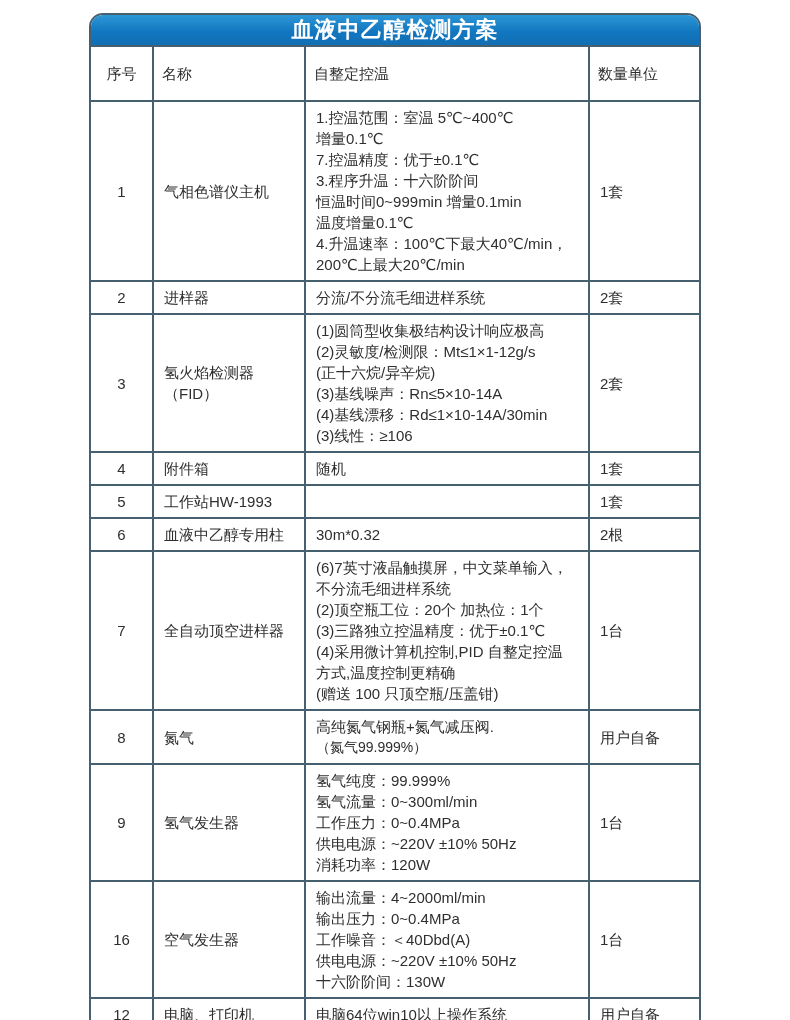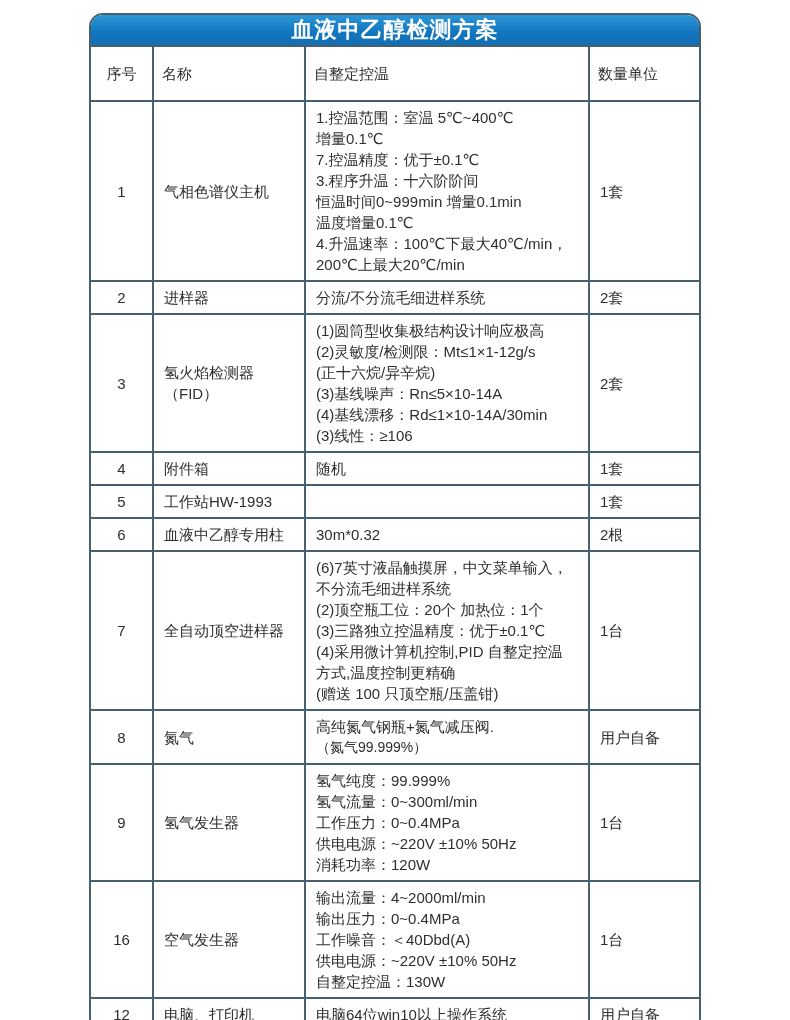--- a/index.html
+++ b/index.html
@@ -186,21 +186,21 @@
             <td class="cell-qty">1台</td>
           </tr>
           <tr>
             <td class="cell-no">16</td>
             <td class="cell-name">空气发生器</td>
             <td class="cell-spec">
               <div class="spec-line">输出流量：4~2000ml/min</div>
               <div class="spec-line">输出压力：0~0.4MPa</div>
               <div class="spec-line">工作噪音：＜40Dbd(A)</div>
               <div class="spec-line">供电电源：~220V ±10% 50Hz</div>
-              <div class="spec-line">自整定控温：130W</div>
+              <div class="spec-line">十六阶阶间：130W</div>
             </td>
             <td class="cell-qty">1台</td>
           </tr>
           <tr class="single">
             <td class="cell-no">12</td>
             <td class="cell-name">电脑、打印机</td>
             <td class="cell-spec">
               <div class="spec-line">电脑64位win10以上操作系统</div>
             </td>
             <td class="cell-qty">用户自备</td>

